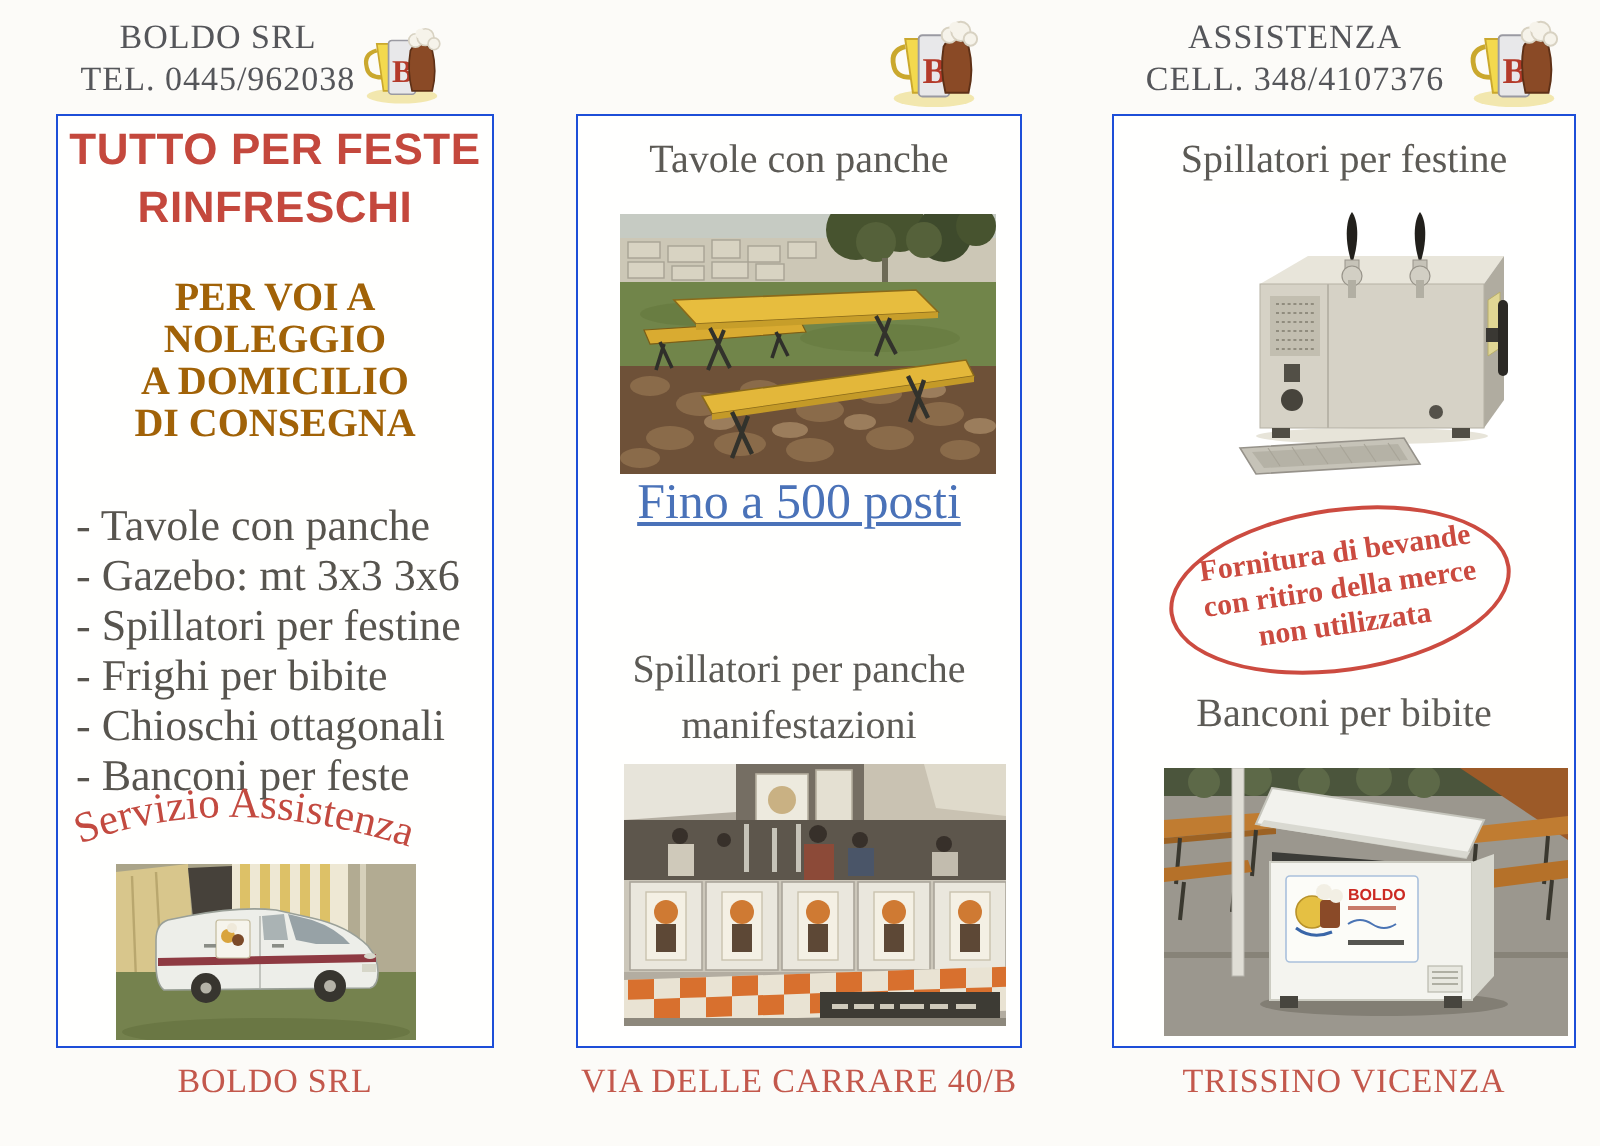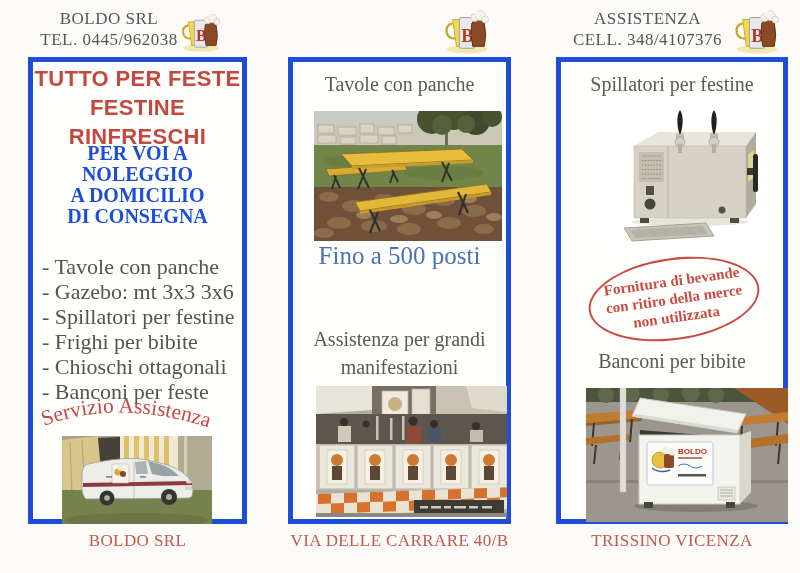--- a/index.html
+++ b/index.html
@@ -5,28 +5,28 @@
   html,body{margin:0;padding:0;}
   .page{position:relative;width:800px;height:573px;background:#fcfbf8;overflow:hidden;
         font-family:"Liberation Serif", serif;padding-left:46px;}
   .abs{position:absolute;}
 
   
   .hdr{position:absolute;text-align:center;color:#55565a;font-size:17px;line-height:21px;letter-spacing:.5px;}
   .logo{position:absolute;}
 
   
-  .panel{position:absolute;top:57px;height:467px;border:5px solid #1d4ed8;background:#fffffe;box-sizing:border-box;}
+  .panel{position:absolute;top:57px;height:467px;border:1px solid #1d4ed8;background:#fffffe;box-sizing:border-box;}
   .panel-left{left:28px;width:219px;}
   .panel-mid{left:288px;width:223px;}
   .panel-right{left:556px;width:232px;}
 
   .red-line{position:relative;text-align:center;font-family:"Liberation Sans",sans-serif;
             font-weight:bold;font-size:22px;line-height:29px;color:#c4483d;letter-spacing:.3px;}
-  .blue-line{text-align:center;font-weight:bold;font-size:20px;line-height:21px;color:#1d4ed8;}
+  .blue-line{text-align:center;font-weight:bold;font-size:20px;line-height:21px;color:#a16207;}
   .list-line{font-size:22px;line-height:25px;color:#57544e;white-space:nowrap;font-family:Liberation Serif, serif;}
   .ghead{position:absolute;width:100%;text-align:center;font-size:20px;color:#5c5a55;}
   .bluehead{position:absolute;width:100%;text-align:center;font-size:25px;color:#4a72b8;}
   .caption{position:absolute;top:531px;text-align:center;font-size:17px;color:#c3584c;letter-spacing:.4px;}
 
   .stamp{position:absolute;left:27px;top:196px;width:172px;height:82px;border:2.5px solid #cc4b40;
          border-radius:50%;transform:rotate(-8deg);box-sizing:border-box;text-align:center;}
   .stamp-line{font-weight:bold;font-size:15px;line-height:18px;color:#cb4b40;}
   .stamp-inner{padding-top:12px;}
 
@@ -87,21 +87,20 @@
       <circle cx="33" cy="10" r="4" fill="#f6f3ea" stroke="#d8d2c2"></circle>
       <circle cx="39" cy="8" r="5" fill="#f6f3ea" stroke="#d8d2c2"></circle>
       <circle cx="44" cy="12" r="3.5" fill="#f6f3ea" stroke="#d8d2c2"></circle>
       <circle cx="36" cy="6" r="3" fill="#f6f3ea"></circle>
     </svg>
   </div>
 
   <div class="panel panel-left">
     <div class="abs" style="top:2px;width:100%;">
       <div class="red-line">TUTTO PER FESTE</div>
-      <div class="red-line">FESTINE</div>
       <div class="red-line">RINFRESCHI</div>
     </div>
     <div class="abs" style="top:81px;width:100%;">
       <div class="blue-line">PER VOI A</div>
       <div class="blue-line">NOLEGGIO</div>
       <div class="blue-line">A DOMICILIO</div>
       <div class="blue-line">DI CONSEGNA</div>
     </div>
     <div class="abs" style="top:192px;left:9px;">
       <div class="list-line">- Tavole con panche</div>
@@ -210,23 +209,23 @@
         <polygon points="12,58 90,53 93,59 15,65" fill="#d9ab31" stroke="#7c5e16" stroke-width="0.6"></polygon>
         <path d="M22,65 L18,78 M20,64 L26,77 M80,60 L76,72 M78,59 L84,71" stroke="#2f2f2a" stroke-width="1.8" fill="none"></path>
         <polygon points="27,43 148,38 159,49 38,55" fill="#e7bd3e" stroke="#8a6a1a" stroke-width="0.8"></polygon>
         <polygon points="38,55 159,49 159,52 38,58" fill="#c79e2a"></polygon>
         <path d="M52,58 L44,78 M45,57 L55,77 M135,52 L128,71 M128,51 L138,70" stroke="#32322c" stroke-width="2" fill="none"></path>
         <polygon points="41,91 173,73 177,81 46,100" fill="#e3b73a" stroke="#8a6a1a" stroke-width="0.8"></polygon>
         <polygon points="46,100 177,81 177,84 46,103" fill="#c49a28"></polygon>
         <path d="M64,101 L56,122 M56,99 L66,120 M152,83 L145,104 M144,81 L154,102" stroke="#32322c" stroke-width="2.2" fill="none"></path>
       </svg>
     </div>
-    <div class="bluehead" style="top:180px;">Fino a 500 posti</div>
+    <div class="bluehead" style="top:180px;text-decoration:underline;">Fino a 500 posti</div>
     <div class="ghead" style="top:263px;line-height:28px;">
-      <div>Assistenza per grandi</div>
+      <div>Spillatori per panche</div>
       <div>manifestazioni</div>
     </div>
 
     <div class="photo" style="left:23px;top:324px;" role="img" aria-label="beer tap counter at a large event">
       <svg width="191" height="131" viewBox="0 0 191 131">
         <rect width="191" height="131" fill="#b3ada1"></rect>
         <polygon points="0,0 62,0 56,24 0,28" fill="#e7e4da"></polygon>
         <rect x="56" width="70" height="28" fill="#756e63"></rect>
         <rect x="66" y="5" width="26" height="36" fill="#edeade" stroke="#b5ae9e" stroke-width="0.8"></rect>
         <circle cx="79" cy="18" r="7" fill="#c9b183"></circle>

